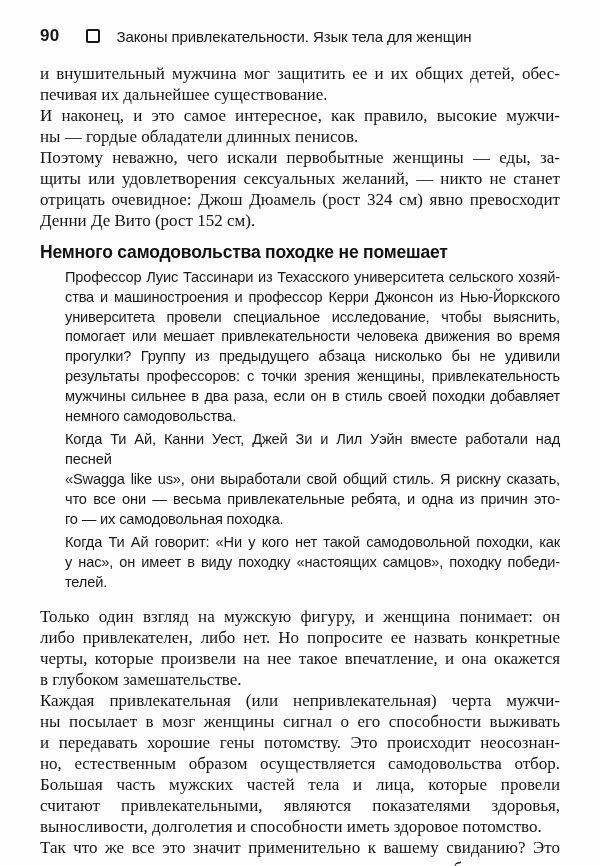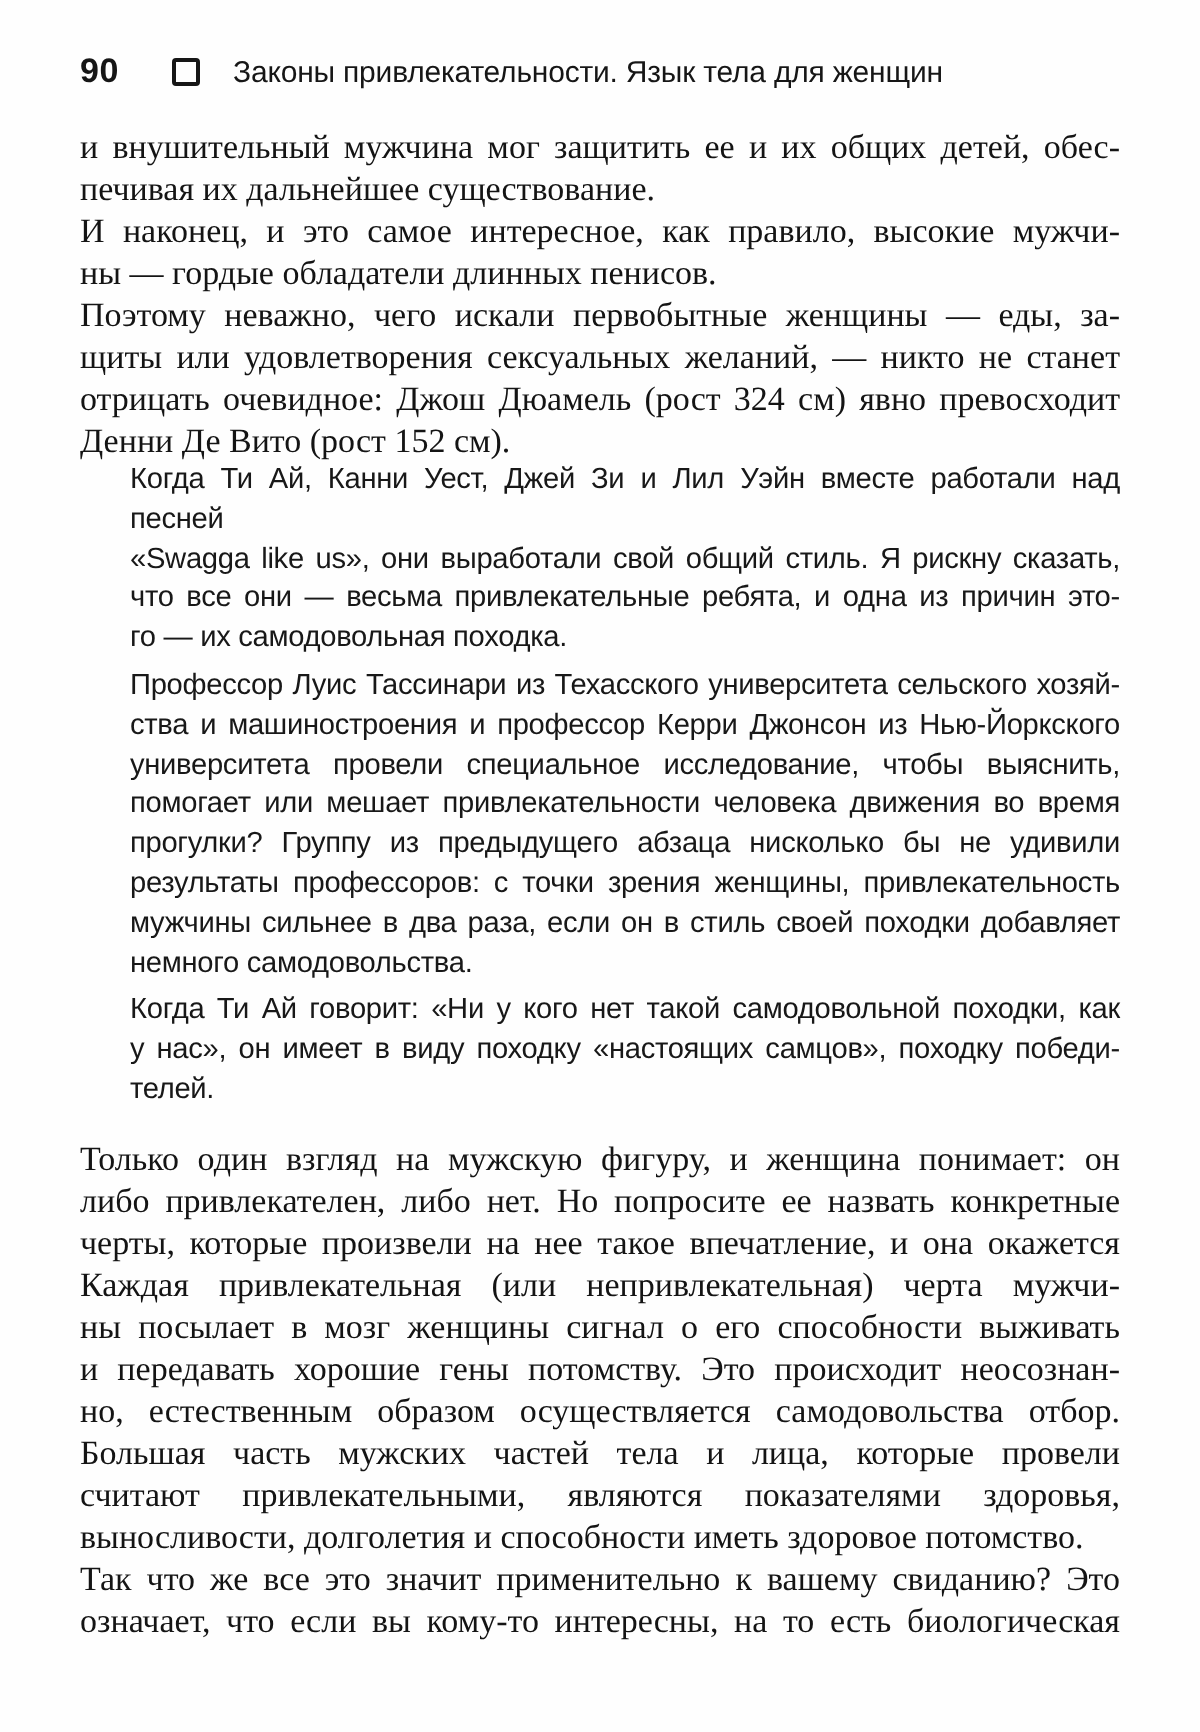--- a/index.html
+++ b/index.html
@@ -115,49 +115,51 @@
       <div class="ln end">ны — гордые обладатели длинных пенисов.</div>
     </div>
 
     <div class="serif-para">
       <div class="ln">Поэтому неважно, чего искали первобытные женщины — еды, за-</div>
       <div class="ln">щиты или удовлетворения сексуальных желаний, — никто не станет</div>
       <div class="ln">отрицать очевидное: Джош Дюамель (рост 324 см) явно превосходит</div>
       <div class="ln end">Денни Де Вито (рост 152 см).</div>
     </div>
 
-
-    <div class="quote-para">
-      <div class="ln">Когда Ти Ай, Канни Уест, Джей Зи и Лил Уэйн вместе работали над песней</div>
-      <div class="ln">«Swagga like us», они выработали свой общий стиль. Я рискну сказать,</div>
-      <div class="ln">что все они — весьма привлекательные ребята, и одна из причин это-</div>
-      <div class="ln end">го — их самодовольная походка.</div>
-    </div>
+    <div class="section-heading">Немного самодовольства походке не помешает</div>
 
     <div class="quote-para">
       <div class="ln">Профессор Луис Тассинари из Техасского университета сельского хозяй-</div>
       <div class="ln">ства и машиностроения и профессор Керри Джонсон из Нью-Йоркского</div>
       <div class="ln">университета провели специальное исследование, чтобы выяснить,</div>
       <div class="ln">помогает или мешает привлекательности человека движения во время</div>
       <div class="ln">прогулки? Группу из предыдущего абзаца нисколько бы не удивили</div>
       <div class="ln">результаты профессоров: с точки зрения женщины, привлекательность</div>
       <div class="ln">мужчины сильнее в два раза, если он в стиль своей походки добавляет</div>
       <div class="ln end">немного самодовольства.</div>
     </div>
 
     <div class="quote-para">
+      <div class="ln">Когда Ти Ай, Канни Уест, Джей Зи и Лил Уэйн вместе работали над песней</div>
+      <div class="ln">«Swagga like us», они выработали свой общий стиль. Я рискну сказать,</div>
+      <div class="ln">что все они — весьма привлекательные ребята, и одна из причин это-</div>
+      <div class="ln end">го — их самодовольная походка.</div>
+    </div>
+
+    <div class="quote-para">
       <div class="ln">Когда Ти Ай говорит: «Ни у кого нет такой самодовольной походки, как</div>
       <div class="ln">у нас», он имеет в виду походку «настоящих самцов», походку победи-</div>
       <div class="ln end">телей.</div>
     </div>
 
     <div class="serif-para body-resume">
       <div class="ln">Только один взгляд на мужскую фигуру, и женщина понимает: он</div>
       <div class="ln">либо привлекателен, либо нет. Но попросите ее назвать конкретные</div>
       <div class="ln">черты, которые произвели на нее такое впечатление, и она окажется</div>
+      <div class="ln end">в глубоком замешательстве.</div>
     </div>
 
     <div class="serif-para">
       <div class="ln">Каждая привлекательная (или непривлекательная) черта мужчи-</div>
       <div class="ln">ны посылает в мозг женщины сигнал о его способности выживать</div>
       <div class="ln">и передавать хорошие гены потомству. Это происходит неосознан-</div>
       <div class="ln">но, естественным образом осуществляется самодовольства отбор.</div>
       <div class="ln">Большая часть мужских частей тела и лица, которые провели</div>
       <div class="ln">считают привлекательными, являются показателями здоровья,</div>
       <div class="ln end">выносливости, долголетия и способности иметь здоровое потомство.</div>

